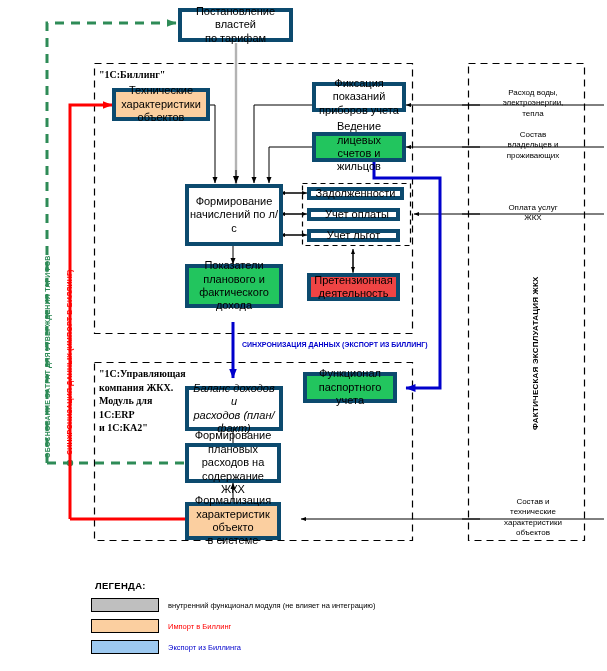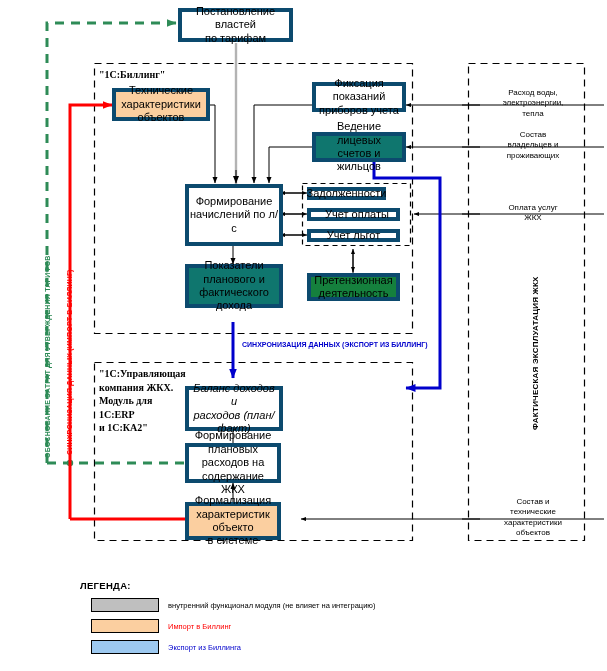--- a/index.html
+++ b/index.html
@@ -4,22 +4,22 @@
 <style>
   html,body{margin:0;padding:0;background:#fff;}
   body{width:607px;height:671px;position:relative;overflow:hidden;
        font-family:"Liberation Sans",sans-serif;color:#000;}
   #stage{position:absolute;left:0;top:0;width:607px;height:671px;}
   svg{position:absolute;left:0;top:0;width:607px;height:671px;overflow:visible;}
   .node{position:absolute;box-sizing:border-box;border:4px solid #0c4a6e;background:#fff;
         display:flex;align-items:center;justify-content:center;text-align:center;
         font-size:11px;line-height:1.22;letter-spacing:0px;}
   .node.orange{background:#fbcfa0;}
-  .node.blue{background:#0f766e;}
-  .node.gray{background:#15803d;}
+  .node.blue{background:#22c55e;}
+  .node.gray{background:#ef4444;}
   .plain{position:absolute;text-align:center;font-size:8px;line-height:1.3;}
   .grouplabel{position:absolute;font-family:"Liberation Serif",serif;font-weight:bold;
               font-size:10px;line-height:1.35;}
   .vlabel{position:absolute;font-size:7px;font-weight:bold;letter-spacing:.2px;
           transform-origin:0 0;white-space:nowrap;}
   .hlabel{position:absolute;font-size:7px;font-weight:bold;white-space:nowrap;}
   .legend-title{position:absolute;font-size:9.5px;font-weight:bold;letter-spacing:.3px;}
   .sw{position:absolute;box-sizing:border-box;border:1px solid #000;}
   .legtext{position:absolute;font-size:7.5px;white-space:nowrap;}
 </style>
@@ -129,21 +129,21 @@
   <div class="node blue" style="left:312px;top:132px;width:94px;height:30px;">
     <span style="white-space:pre-line">Ведение лицевых
 счетов и жильцов</span>
   </div>
 
   <div class="node" style="left:185px;top:184px;width:98px;height:62px;">
     <span style="white-space:pre-line">Формирование
 начислений по л/с</span>
   </div>
 
-  <div class="node" style="left:307px;top:187px;width:79px;height:13px;">
+  <div class="node" style="left:307px;top:187px;width:97px;height:13px;">
     <span>Задолженности</span>
   </div>
   <div class="node" style="left:307px;top:208px;width:93px;height:13px;padding-left:7px;">
     <span>Учет оплаты</span>
   </div>
   <div class="node" style="left:307px;top:229px;width:93px;height:13px;">
     <span>Учет льгот</span>
   </div>
 
   <div class="node blue" style="left:185px;top:264px;width:98px;height:44px;">
@@ -154,20 +154,24 @@
   <div class="node gray" style="left:307px;top:273px;width:93px;height:28px;">
     <span style="white-space:pre-line">Претензионная
 деятельность</span>
   </div>
 
   <div class="node" style="left:185px;top:386px;width:98px;height:45px;font-style:italic;">
     <span style="white-space:pre-line">Баланс доходов и
 расходов (план/факт)</span>
   </div>
 
+  <div class="node blue" style="left:303px;top:372px;width:94px;height:31px;">
+    <span style="white-space:pre-line">Функционал
+паспортного учета</span>
+  </div>
 
   <div class="node" style="left:185px;top:443px;width:96px;height:40px;">
     <span style="white-space:pre-line">Формирование
 плановых расходов на
 содержание ЖКХ</span>
   </div>
 
   <div class="node orange" style="left:185px;top:502px;width:96px;height:38px;">
     <span style="white-space:pre-line">Формализация
 характеристик объекто
@@ -216,21 +220,21 @@
   </div>
 
   <div class="vlabel" style="left:66px;top:455px;transform:rotate(-90deg);color:#ff0000;">
     <span>СИНХРОНИЗАЦИЯ ДАННЫХ (ИМПОРТ В БИЛЛИНГ)</span>
   </div>
 
   <div class="hlabel" style="left:242px;top:341px;color:#0000cc;">
     <span>СИНХРОНИЗАЦИЯ ДАННЫХ (ЭКСПОРТ ИЗ БИЛЛИНГ)</span>
   </div>
 
-  <div class="legend-title" style="left:80px;top:580px;">
+  <div class="legend-title" style="left:95px;top:580px;">
     <span>ЛЕГЕНДА:</span>
   </div>
 
   <div class="sw" style="left:91px;top:598px;width:68px;height:14px;background:#bfbfbf;"></div>
   <div class="legtext" style="left:168px;top:601px;color:#000;">
     <span>внутренний функционал модуля (не влияет на интеграцию)</span>
   </div>
 
   <div class="sw" style="left:91px;top:619px;width:68px;height:14px;background:#fbcfa0;"></div>
   <div class="legtext" style="left:168px;top:622px;color:#ff0000;">

